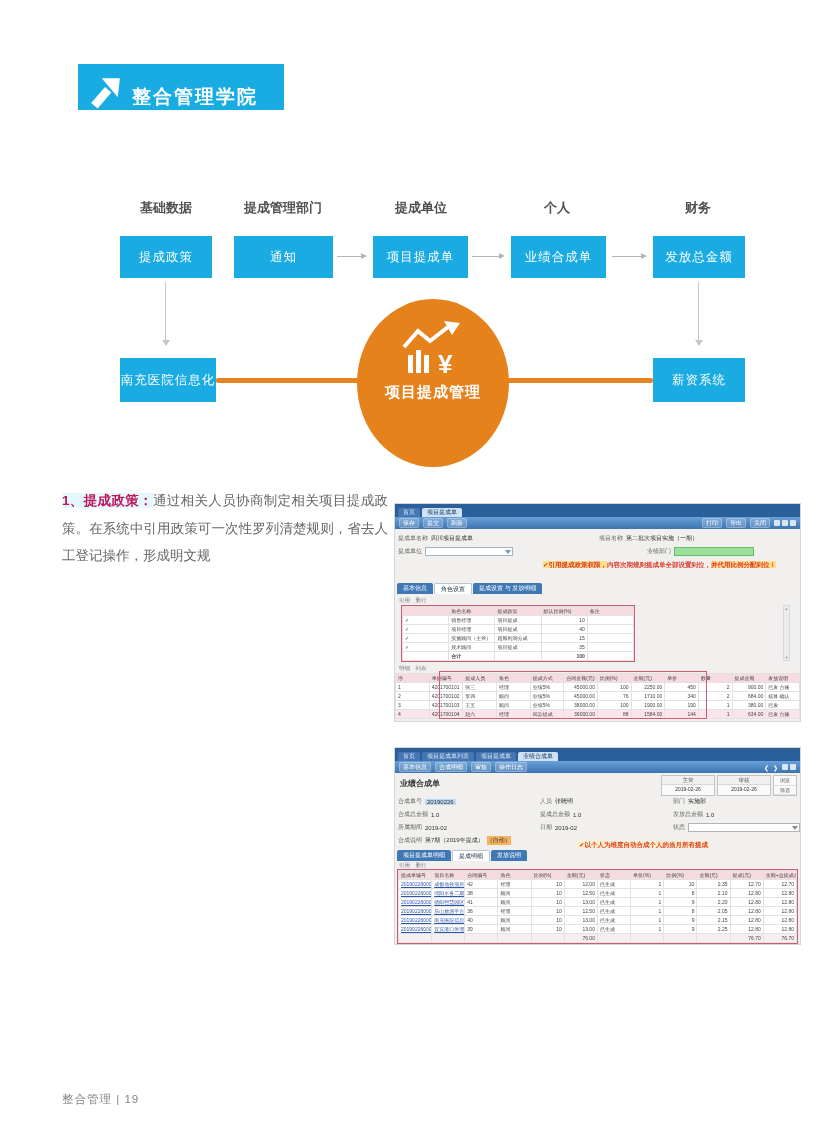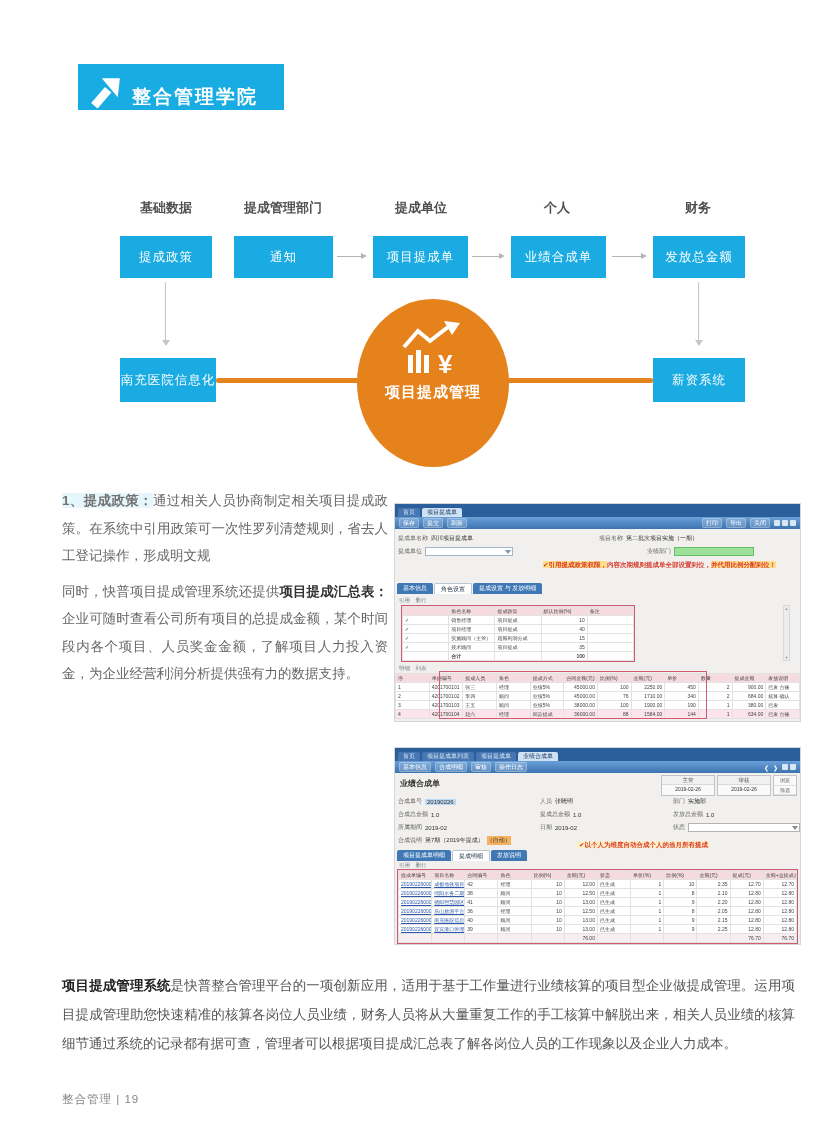--- a/index.html
+++ b/index.html
@@ -32,21 +32,21 @@
   .ob.o1{left:216px;width:143px}.ob.o2{left:507px;width:146px}
   .oval { position:absolute; left:357px; top:299px; width:152px; height:168px; background:#e5821c;
           border-radius:50%; z-index:2; display:flex; flex-direction:column; align-items:center; }
   .oval svg { margin-top:22px; }
   .oval-label { color:#fff; font-size:15px; font-weight:bold; letter-spacing:1px; margin-top:8px; }
 
   
   .textcol { position:absolute; left:62px; top:487px; width:326px; font-size:13.5px; color:#666;
              line-height:27.5px; text-align:justify; }
   .sec { margin:0; }
-  .sec .lbl { color:#737373; font-weight:bold; background:#e5f6fd; }
+  .sec .lbl { color:#be185d; font-weight:bold; background:#e5f6fd; }
   .sec.gap { margin-top:8px; }
   .boldtxt { color:#333; font-weight:bold; }
 
   
   .bottompara { position:absolute; left:62px; top:971px; width:733px; font-size:13.5px; color:#555;
                 line-height:29px; text-align:justify; }
   .bottompara b { color:#222; }
   .footer { position:absolute; left:62px; top:1092px; font-size:11.5px; color:#858585; letter-spacing:1px; }
 
   
@@ -153,21 +153,20 @@
         <rect x="16" y="29" width="5" height="23" fill="#fff"></rect>
         <rect x="24" y="34" width="5" height="18" fill="#fff"></rect>
         <text x="38" y="52" font-size="26" font-weight="bold" fill="#fff">¥</text>
       </svg>
       <div class="oval-label">项目提成管理</div>
     </div>
   </div>
 
   <div class="textcol">
     <p class="sec"><span class="lbl"><span>1、</span><span>提成政策：</span></span><span>通过相关人员协商制定相关项目提成政策。在系统中引用政策可一次性罗列清楚规则，省去人工登记操作，形成明文规</span></p>
-    <p class="sec gap"><span>同时，快普项目提成管理系统还提供</span><span class="boldtxt">项目提成汇总表：</span><span>企业可随时查看公司所有项目的总提成金额，某个时间段内各个项目、人员奖金金额，了解项目人力投入资金，为企业经营利润分析提供强有力的数据支持。</span></p>
   </div>
 
   <div class="shot s1" style="top:503px;height:219px;">
     <div class="bar1">
       <span class="wtab">首页</span>
       <span class="wtab active">项目提成单</span>
     </div>
     <div class="bar2">
       <span class="tbtn">保存</span>
       <span class="tbtn">提交</span>
@@ -545,17 +544,16 @@
                 <td style="width:22px"></td>
                 <td style="width:24px">76.70</td>
                 <td>76.70</td>
           </tr>
             </tbody>
         </table>
       </div>
     </div>
   </div>
 
-  <p class="bottompara"><b>项目提成管理系统</b><span>是快普整合管理平台的一项创新应用，适用于基于工作量进行业绩核算的项目型企业做提成管理。运用项目提成管理助您快速精准的核算各岗位人员业绩，财务人员将从大量重复工作的手工核算中解脱出来，相关人员业绩的核算细节通过系统的记录都有据可查，管理者可以根据项目提成汇总表了解各岗位人员的工作现象以及企业人力成本。</span></p>
 
   <div class="footer">整合管理 | 19</div>
 
 </div>
 
 </body></html>

